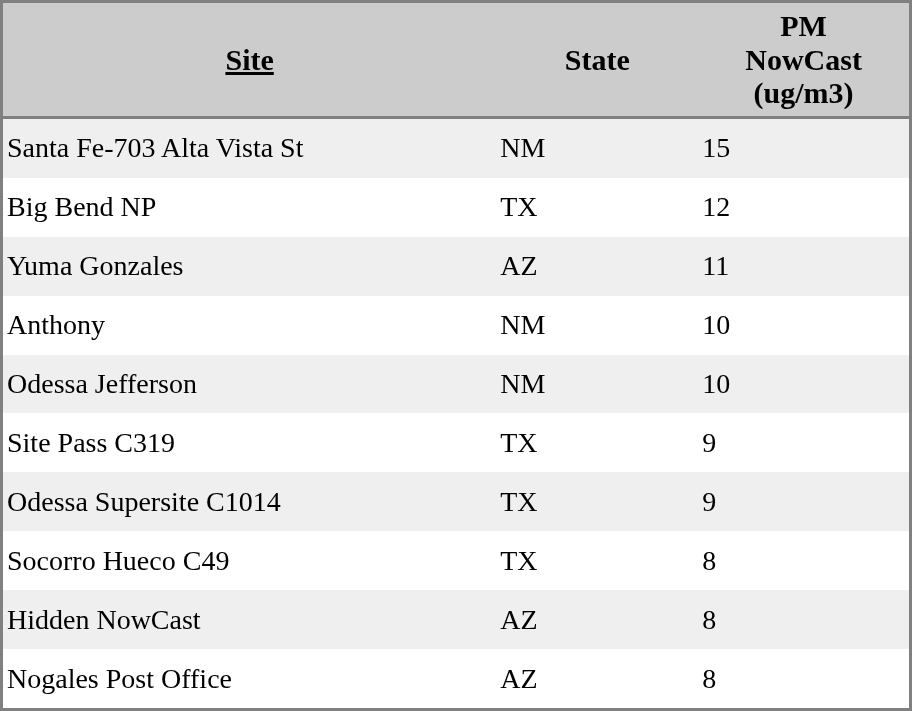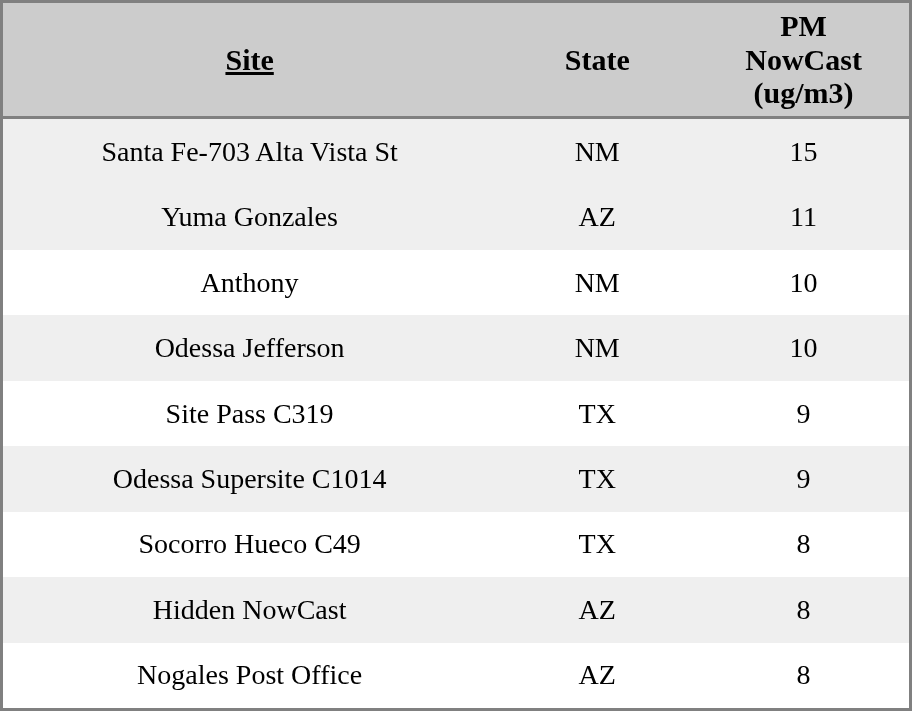--- a/index.html
+++ b/index.html
@@ -39,21 +39,21 @@
     font-family: "Liberation Serif", "DejaVu Serif", serif;
     margin-top: 14px;
   }
   table.data-table thead th.col-site { width: 55%; text-decoration: underline; }
   table.data-table thead th.col-state { width: 22%; }
   table.data-table thead th.col-value { width: 23%; }
 
   table.data-table tbody td {
     font-size: 28px;
     color: #000000;
-    text-align: center;
+    text-align: left;
     vertical-align: middle;
     padding: 10px 4px;
     border: none;
     white-space: nowrap;
   }
   table.data-table tbody tr.odd-row td {
     background: #efefef;
   }
   table.data-table tbody tr.even-row td {
     background: #ffffff;
@@ -73,20 +73,25 @@
           <span>NowCast</span><br>
           <span>(ug/m3)</span>
         </th>
       </tr>
     </thead>
     <tbody id="table-body">
         <tr class="odd-row">
           <td>Santa Fe-703 Alta Vista St</td>
           <td>NM</td>
           <td>15</td>
+        </tr>
+        <tr class="even-row">
+          <td>Big Bend NP</td>
+          <td>TX</td>
+          <td>12</td>
         </tr>
         <tr class="odd-row">
           <td>Yuma Gonzales</td>
           <td>AZ</td>
           <td>11</td>
         </tr>
         <tr class="even-row">
           <td>Anthony</td>
           <td>NM</td>
           <td>10</td>

